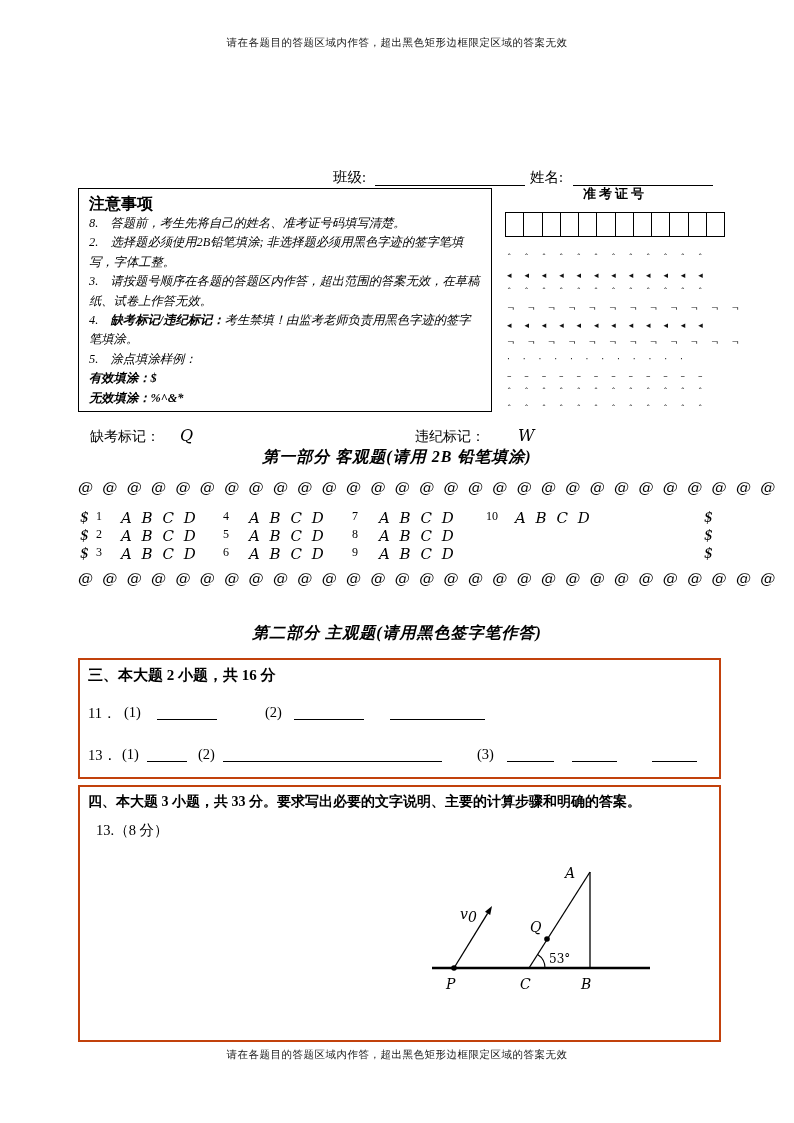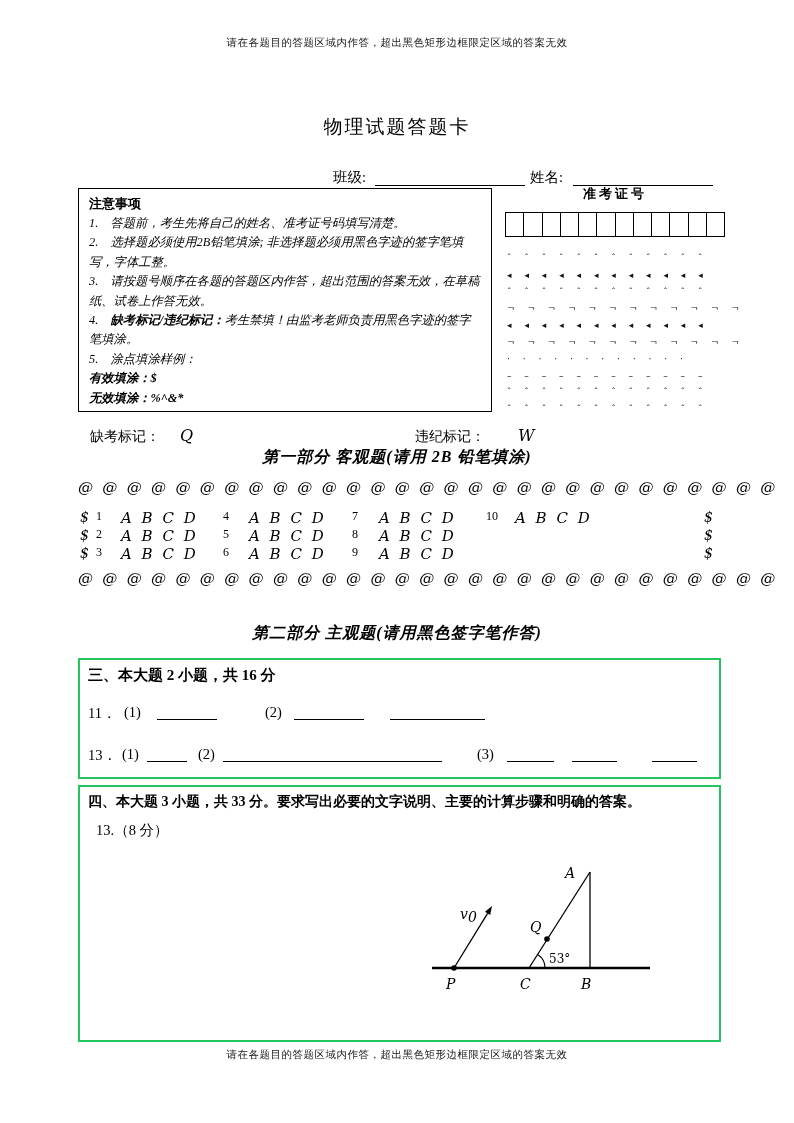--- a/index.html
+++ b/index.html
@@ -12,21 +12,21 @@
   .warn.bottom { top:1048px; }
 
   .title { position:absolute; top:82px; left:0; width:794px; text-align:center; font-size:21px; font-weight:bold; letter-spacing:1px; }
   .subtitle { position:absolute; top:114px; left:0; width:794px; text-align:center; font-size:19px; letter-spacing:2px; }
 
   .info-line { position:absolute; top:168px; left:0; width:794px; height:22px; }
   .info-line .lbl { position:absolute; top:0; font-size:14.5px; }
   .u { position:absolute; border-bottom:1px solid #000; height:15px; }
 
   .notice-box { position:absolute; left:78px; top:188px; width:414px; height:224px; border:1px solid #000; padding:5px 10px 0 10px; }
-  .notice-heading { font-size:13px; font-weight:bold; line-height:20px; }
+  .notice-heading { font-size:16px; font-weight:bold; line-height:20px; }
   .notice-item { font-size:12.3px; line-height:19.4px; font-style:italic; }
   .nb { font-weight:bold; }
 
   .adm-title { position:absolute; left:505px; top:185px; width:220px; text-align:center; font-size:13px; font-weight:bold; letter-spacing:3px; }
   .adm-grid { position:absolute; left:505px; top:212px; width:220px; height:25px; display:flex; border:1px solid #000; }
   .adm-cell { flex:1; border-right:1px solid #000; }
   .adm-cell:last-child { border-right:none; }
   .adm-bubbles { position:absolute; left:507px; top:250px; width:218px; }
   .bubble-row { height:16.8px; font-family:"DejaVu Sans",sans-serif; font-size:9px; line-height:16.8px; word-spacing:10px; white-space:nowrap; color:#111; }
 
@@ -37,50 +37,49 @@
   .part-title { position:absolute; left:0; width:794px; text-align:center; font-size:16px; font-weight:bold; letter-spacing:1px;font-style:italic; }
 
   .timing { position:absolute; left:78px; width:640px; font-family:"DejaVu Serif",serif; font-style:italic; font-size:15px; word-spacing:4.6px; white-space:nowrap; }
 
   .ans-row { position:absolute; left:0; width:794px; height:18px; }
   .ans-row span { position:absolute; top:0; }
   .sync { font-family:"DejaVu Serif",serif; font-style:italic; font-size:14px; }
   .qnum { font-size:12px; }
   .opts { font-family:"DejaVu Serif",serif; font-style:italic; font-size:15px; word-spacing:5px; white-space:nowrap; }
 
-  .answer-box { position:absolute; left:78px; width:643px; border:2px solid #22c55e;text-align:center; }
+  .answer-box { position:absolute; left:78px; width:643px; border:2px solid #c2410c;text-align:center; }
   .box-heading { position:absolute; top:6px; left:8px; font-size:15px; font-weight:bold; white-space:nowrap; }
   .q-row { position:absolute; left:0; width:100%; height:20px; }
   .q-row span.t { position:absolute; top:0; font-size:14.5px; }
   .q-row .u { top:2px; height:14px; }
   .q13 { position:absolute; font-size:14.5px; }
 
   .diagram-svg { position:absolute; left:335px; top:71px; }
   .dlabel { font-family:"DejaVu Serif",serif; font-style:italic; font-size:14px; fill:#000; }
   .dangle { font-family:"DejaVu Serif",serif; font-size:12px; fill:#000; }
 </style>
 </head>
 <body>
 
 <div class="page">
 
   <div class="warn top">请在各题目的答题区域内作答，超出黑色矩形边框限定区域的答案无效</div>
 
-  <div class="subtitle">物理试题答题卡</div>
 
   <div class="info-line">
     <span class="lbl" style="left:333px;">班级:</span>
     <span class="u" style="left:375px; top:3px; width:150px;"></span>
     <span class="lbl" style="left:530px;">姓名:</span>
     <span class="u" style="left:573px; top:3px; width:140px;"></span>
   </div>
 
   <div class="notice-box">
     <div class="notice-heading">注意事项</div>
-    <div class="notice-item">1.　答题前，考生先将自己的姓名、准考证号码填写清楚。</div>
+    <div class="notice-item">8.　答题前，考生先将自己的姓名、准考证号码填写清楚。</div>
     <div class="notice-item">2.　选择题必须使用2B铅笔填涂; 非选择题必须用黑色字迹的签字笔填写，字体工整。</div>
     <div class="notice-item">3.　请按题号顺序在各题的答题区内作答，超出范围的答案无效，在草稿纸、试卷上作答无效。</div>
     <div class="notice-item"><span>4.　</span><span class="nb">缺考标记/违纪标记：</span><span>考生禁填！由监考老师负责用黑色字迹的签字笔填涂。</span></div>
     <div class="notice-item">5.　涂点填涂样例：</div>
     <div class="notice-item nb"><span>有效填涂：</span><span>$</span></div>
     <div class="notice-item nb"><span>无效填涂：</span><span>%^&amp;*</span></div>
   </div>
 
   <div class="adm-title">准考证号</div>
   <div class="adm-grid">

